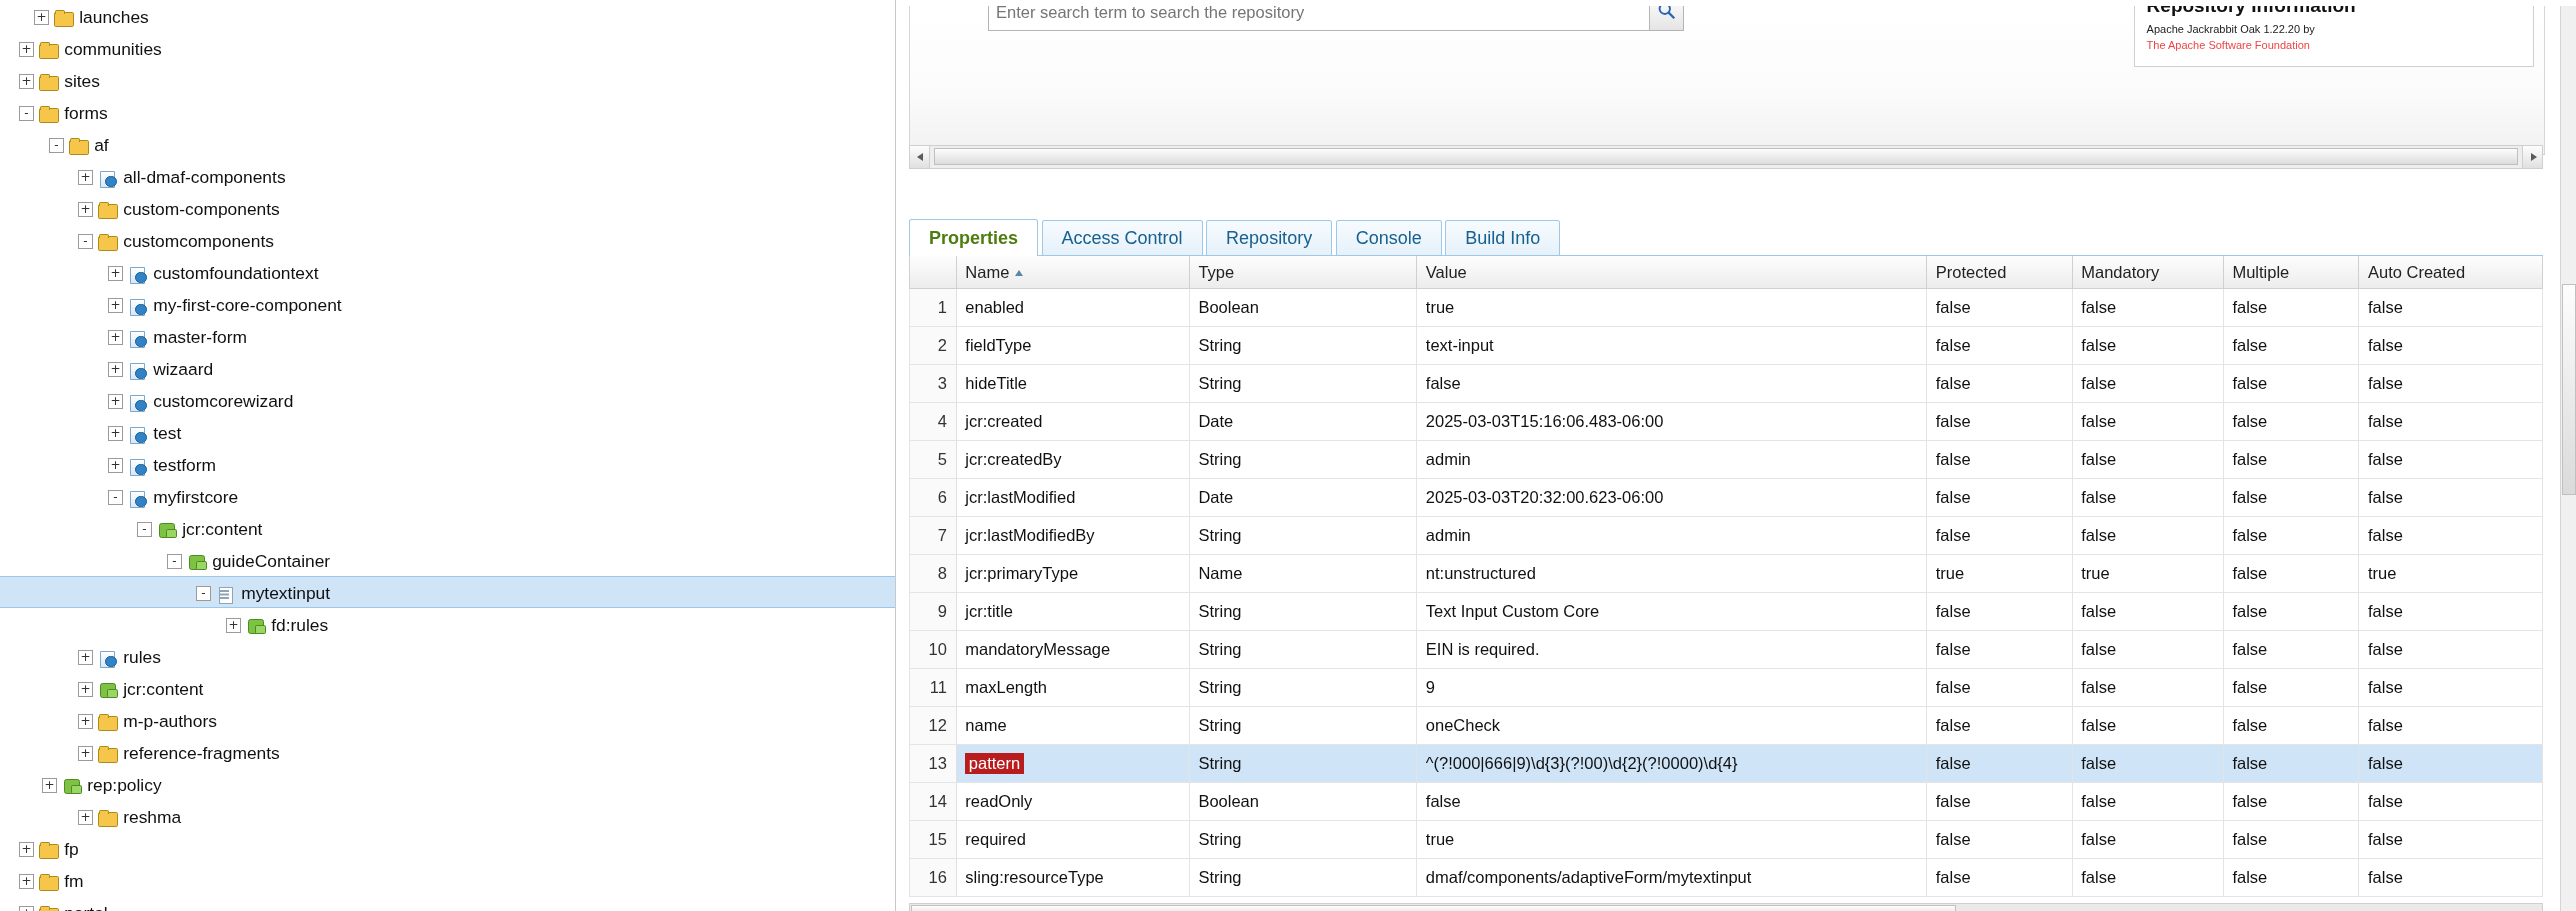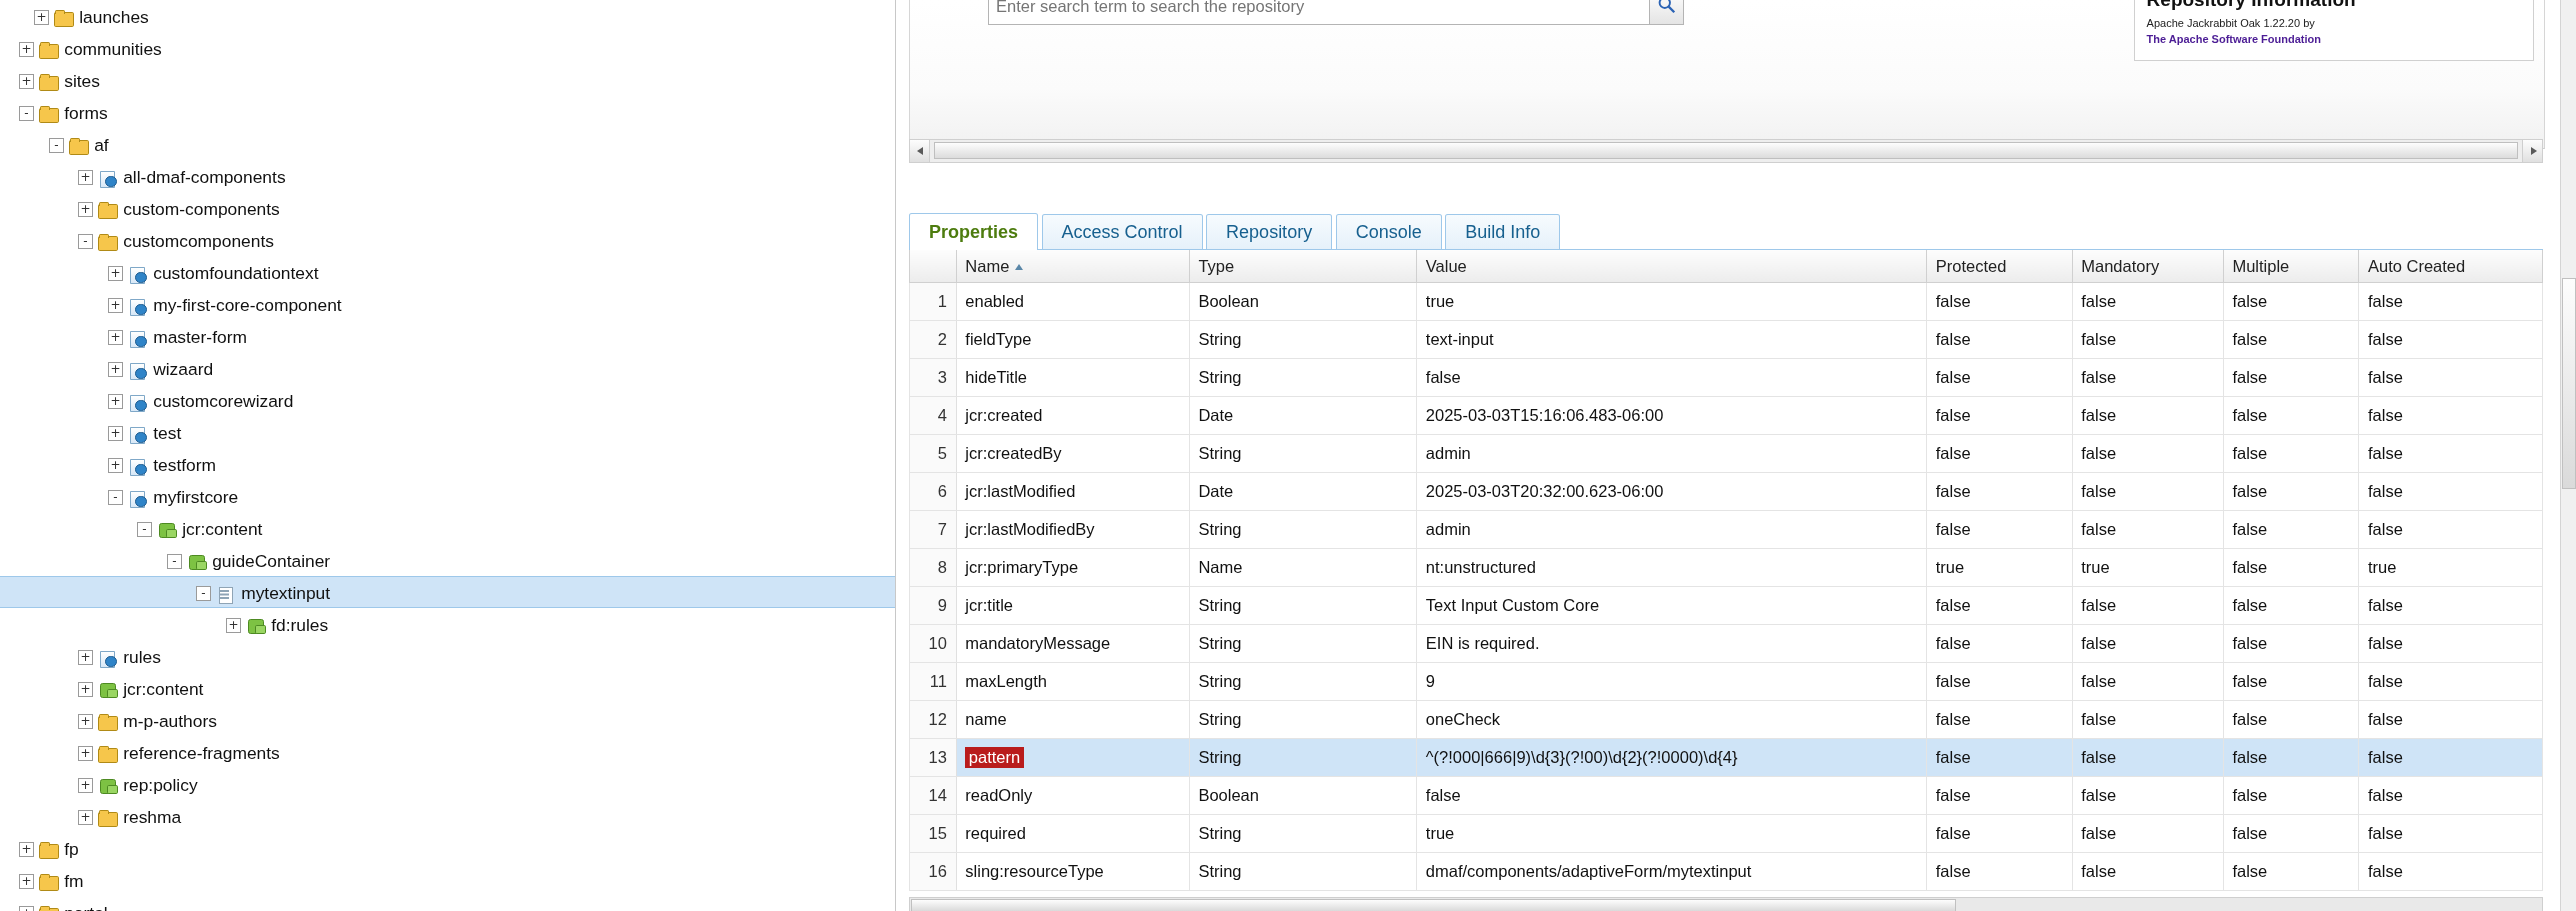--- a/index.html
+++ b/index.html
@@ -139,21 +139,21 @@
     left: 4.3px; top: 4.3px;
     width: 8.7px; height: 1.7px;
     background: #8fa4b5;
     box-shadow: 0 3.5px 0 #8fa4b5, 0 7px 0 #8fa4b5;
   }
   .tree-label { vertical-align: middle; }
 
   
   #right-panel {
     position: absolute;
-    left: 896px; top: 0;
+    left: 896px; top: 6px;
     width: 1680px;
     height: 728px;
     background: #ffffff;
   }
 
   
   #search-area {
     position: absolute;
     left: 13px; top: 0;
     width: 1634px;
@@ -206,24 +206,23 @@
     font-weight: bold;
     color: #111111;
     margin-bottom: 5.2px;
   }
   #repo-info .line {
     font-size: 11px;
     color: #222222;
     line-height: 1.45;
   }
   #repo-info .link {
-    color: #4c1d95;
+    color: #ef4444;
     text-decoration: none;
     cursor: pointer;
-    font-weight: bold;
   }
 
   
   #hscroll {
     position: absolute;
     left: 13px; top: 139px;
     width: 1634px; height: 23.5px;
     background: #eeeeee;
     border: 0.9px solid #cfcfcf;
     box-sizing: border-box;
@@ -406,21 +405,21 @@
         <div class="tree-row" style="padding-left: 108px;"><span class="expander">+</span><span class="ico page"></span><span class="tree-label">testform</span></div>
         <div class="tree-row" style="padding-left: 108px;"><span class="expander">-</span><span class="ico page"></span><span class="tree-label">myfirstcore</span></div>
         <div class="tree-row" style="padding-left: 137px;"><span class="expander">-</span><span class="ico green"></span><span class="tree-label">jcr:content</span></div>
         <div class="tree-row" style="padding-left: 167px;"><span class="expander">-</span><span class="ico green"></span><span class="tree-label">guideContainer</span></div>
         <div class="tree-row selected" style="padding-left: 196px;"><span class="expander">-</span><span class="ico doc"></span><span class="tree-label">mytextinput</span></div>
         <div class="tree-row" style="padding-left: 226px;"><span class="expander">+</span><span class="ico green"></span><span class="tree-label">fd:rules</span></div>
         <div class="tree-row" style="padding-left: 78px;"><span class="expander">+</span><span class="ico page"></span><span class="tree-label">rules</span></div>
         <div class="tree-row" style="padding-left: 78px;"><span class="expander">+</span><span class="ico green"></span><span class="tree-label">jcr:content</span></div>
         <div class="tree-row" style="padding-left: 78px;"><span class="expander">+</span><span class="ico folder"></span><span class="tree-label">m-p-authors</span></div>
         <div class="tree-row" style="padding-left: 78px;"><span class="expander">+</span><span class="ico folder"></span><span class="tree-label">reference-fragments</span></div>
-        <div class="tree-row" style="padding-left: 78px;"><span class="expander">+</span><span class="ico green"></span><span class="tree-label">rep:policy</span></div>
+        <div class="tree-row" style="padding-left: 42px;"><span class="expander">+</span><span class="ico green"></span><span class="tree-label">rep:policy</span></div>
         <div class="tree-row" style="padding-left: 78px;"><span class="expander">+</span><span class="ico folder"></span><span class="tree-label">reshma</span></div>
         <div class="tree-row" style="padding-left: 19px;"><span class="expander">+</span><span class="ico folder"></span><span class="tree-label">fp</span></div>
         <div class="tree-row" style="padding-left: 19px;"><span class="expander">+</span><span class="ico folder"></span><span class="tree-label">fm</span></div>
         <div class="tree-row" style="padding-left: 19px;"><span class="expander">+</span><span class="ico folder"></span><span class="tree-label">portal</span></div>
       </div>
   </div>
 
   <div id="right-panel">
 
     <div id="search-area">

